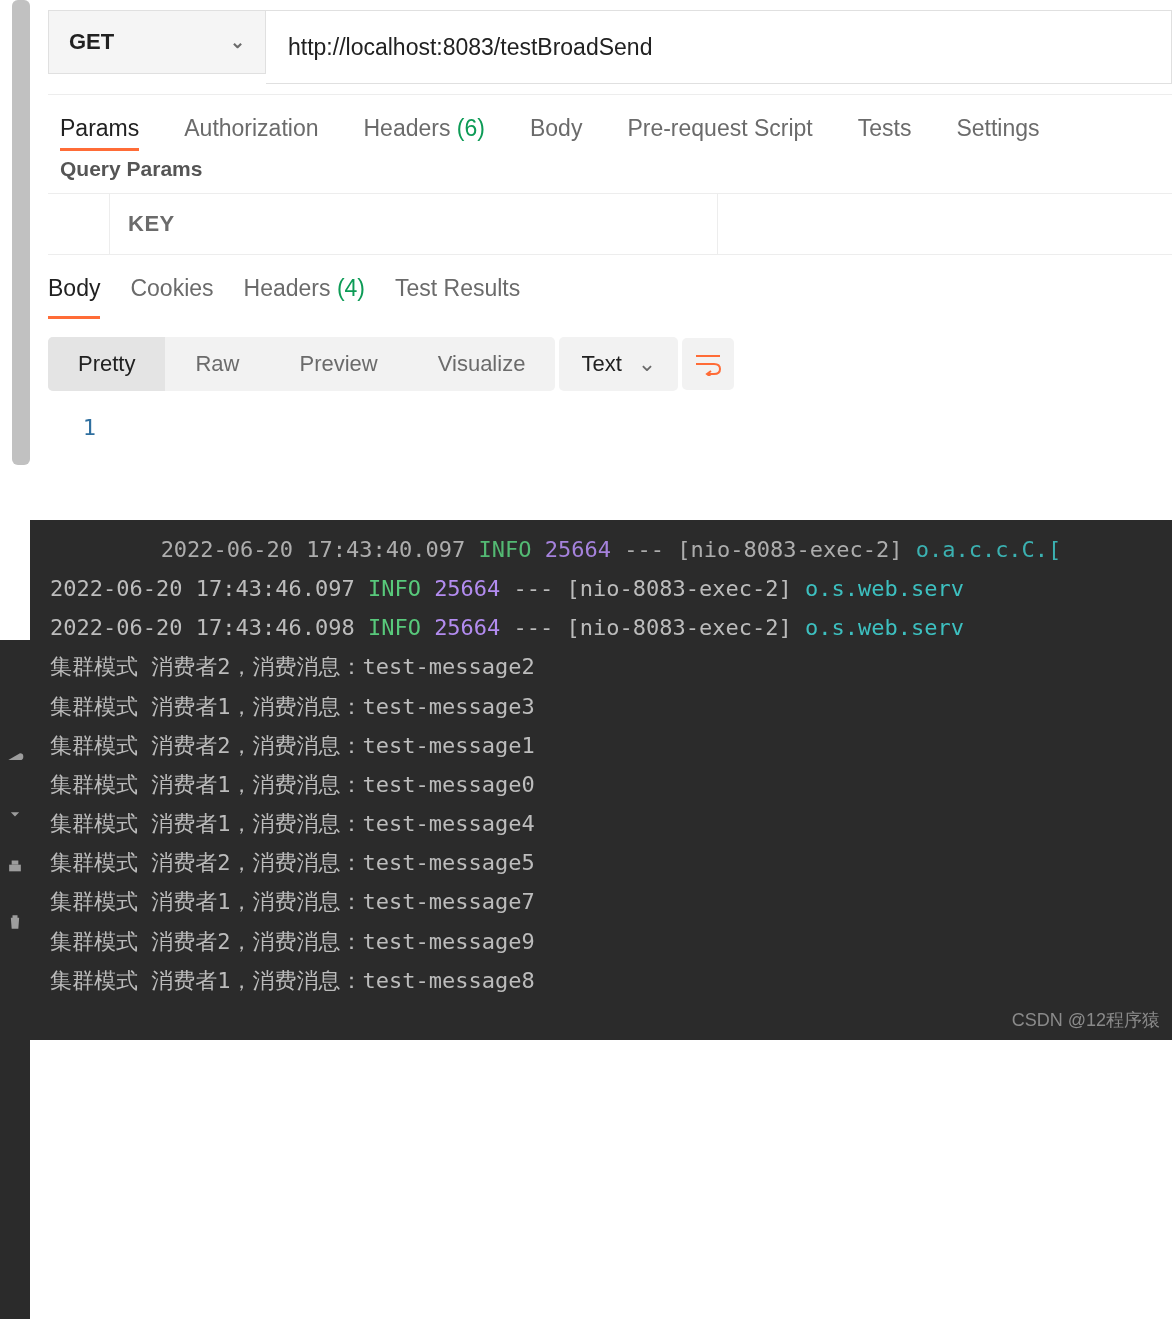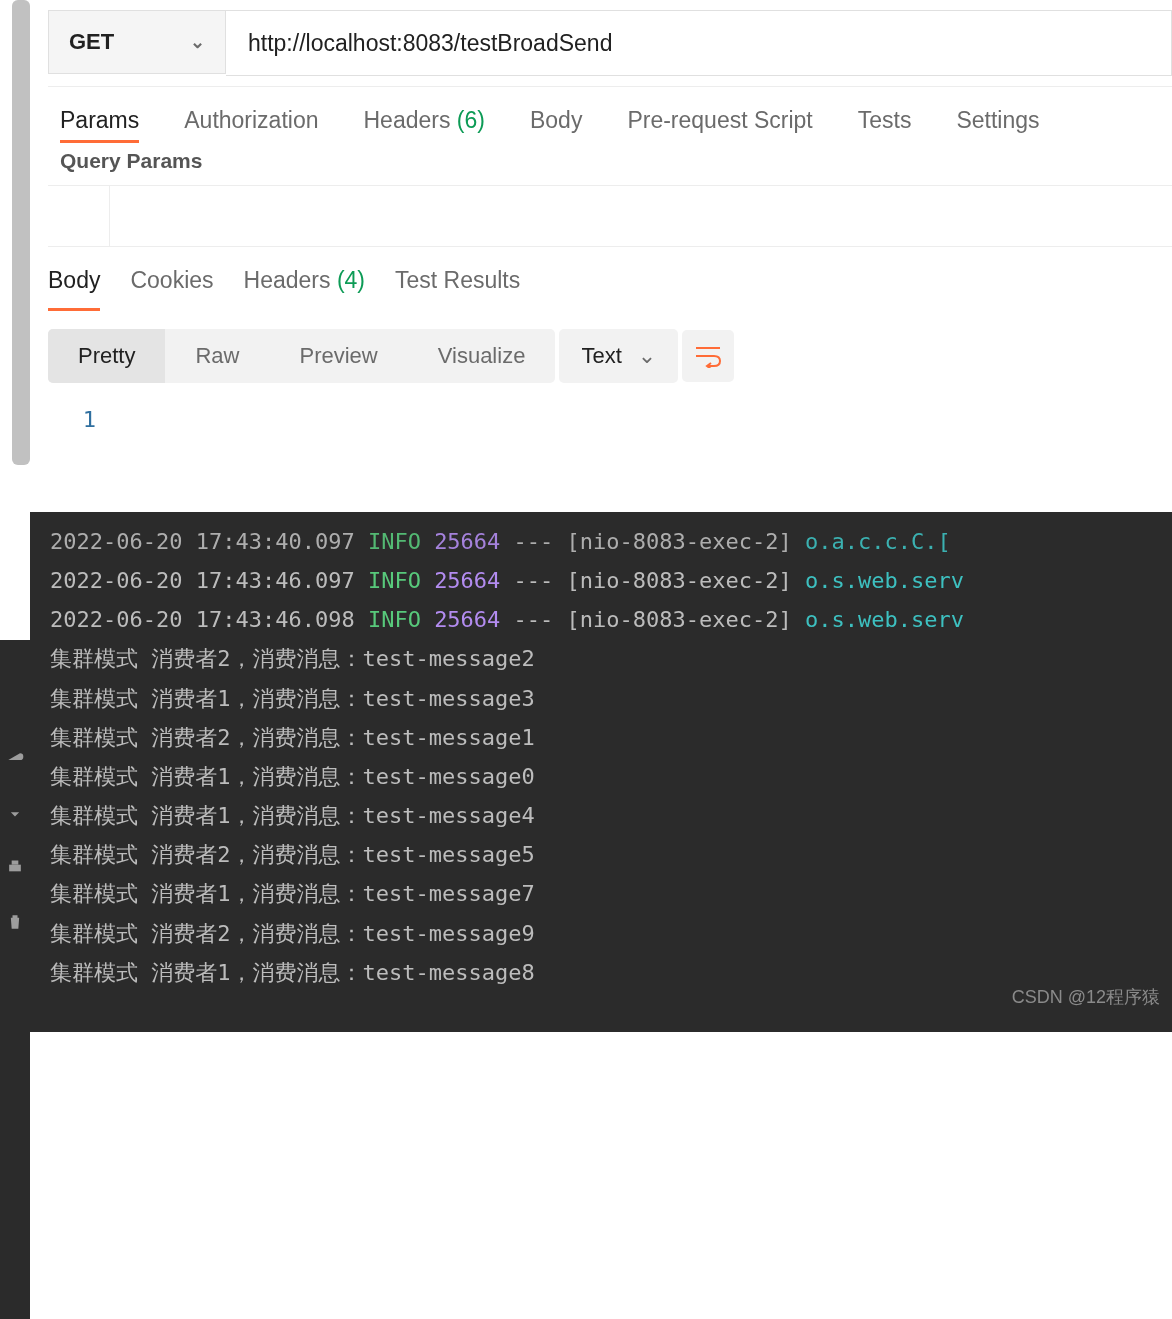--- a/index.html
+++ b/index.html
@@ -7,26 +7,26 @@
 
 .left-rail { position: absolute; left: 0; top: 0; width: 30px; height: 640px; background: #fff; }
 .scrollbar-track { position: absolute; left: 12px; top: 0; width: 18px; height: 465px; background: #f3f3f3; border-radius: 6px; }
 .scrollbar-thumb { position: absolute; left: 12px; top: 0; width: 18px; height: 465px; background: #c1c1c1; border-radius: 6px; }
 
 .postman { margin-left: 48px; background: #fff; }
 
 
 .url-row { display: flex; align-items: stretch; padding: 10px 0 10px 0; border-bottom: 1px solid #ededed; }
 .method-sel {
-  width: 178px; height: 64px; border: 1px solid #e0e0e0; background: #f5f5f5;
+  width: 218px; height: 64px; border: 1px solid #e0e0e0; background: #f5f5f5;
   display: flex; align-items: center; justify-content: space-between;
   padding: 0 20px; font-weight: 600; font-size: 22px; color: #212121;
 }
 .method-sel .chev { color: #6b6b6b; font-size: 18px; }
-.url-box { flex: 1; height: 66px; border: 1px solid #e0e0e0; border-left: none; background: #fff; display: flex; align-items: center; padding: 0 22px; font-size: 23px; color: #212121; }
+.url-box { flex: 1; height: 74px; border: 1px solid #e0e0e0; border-left: none; background: #fff; display: flex; align-items: center; padding: 0 22px; font-size: 23px; color: #212121; }
 
 
 .req-tabs { display: flex; gap: 45px; padding: 20px 12px 0 12px; font-size: 23px; color: #6b6b6b; }
 .req-tab { padding-bottom: 6px; }
 .req-tab.active { color: #212121; font-weight: 500; border-bottom: 3px solid #ff6c37; }
 .count { color: #0d9b56; }
 
 
 .qp-title { padding: 6px 12px 12px 12px; font-size: 21px; color: #555; font-weight: 600; }
 .qp-table { display: flex; border-top: 1px solid #ededed; border-bottom: 1px solid #ededed; }
@@ -50,29 +50,29 @@
 .wrap-btn svg { stroke: #ff6c37; }
 
 .code-view { display: flex; padding: 12px 0 80px 16px; font-family: ui-monospace, Menlo, Consolas, monospace; font-size: 22px; }
 .code-view .ln { width: 54px; text-align: right; color: #2f6f9f; padding-right: 22px; }
 
 
 .dark-rail { position: absolute; left: 0; top: 640px; width: 30px; height: 700px; background: #2b2b2b; display: flex; flex-direction: column; align-items: center; gap: 34px; padding-top: 110px; }
 .dark-rail .ic { width: 20px; height: 20px; fill: #9d9d9d; }
 
 .console { background: #2b2b2b; color: #dadada; font-family: ui-monospace, Menlo, Consolas, monospace; font-size: 22px; margin-left: 30px; padding: 10px 0 40px 20px; line-height: 1.78; position: relative; }
-.console .partial { opacity: 0.9; }
+.console .partial { opacity: 0.9; text-align: center; }
 .console .ts { color: #bcbcbc; }
 .console .info { color: #58c97b; }
 .console .pid { color: #b38cf0; }
 .console .dash { color: #bcbcbc; }
 .console .thr { color: #bcbcbc; }
 .console .log { color: #3dc0c0; }
 .console .cn { color: #bcbcbc; }
-.watermark { position: absolute; right: 12px; bottom: 19px; font-size: 18px; color: #8a8a8a; font-family: -apple-system, sans-serif; }
+.watermark { position: absolute; right: 12px; bottom: 4px; font-size: 18px; color: #8a8a8a; font-family: -apple-system, sans-serif; }
 </style>
 </head>
 <body>
 
 <div class="left-rail">
   <div class="scrollbar-track"></div>
   <div class="scrollbar-thumb"></div>
 </div>
 
 <div class="postman">
@@ -93,20 +93,21 @@
     <div class="req-tab"><span>Headers</span> <span class="count">(6)</span></div>
     <div class="req-tab"><span>Body</span></div>
     <div class="req-tab"><span>Pre-request Script</span></div>
     <div class="req-tab"><span>Tests</span></div>
     <div class="req-tab"><span>Settings</span></div>
   </div>
 
   <div class="qp-title">Query Params</div>
   <div class="qp-table">
     <div class="qp-cell k0"></div>
+    <div class="qp-cell k1">KEY</div>
   </div>
 
   <div class="res-tabs">
     <div class="res-tab active"><span>Body</span></div>
     <div class="res-tab"><span>Cookies</span></div>
     <div class="res-tab"><span>Headers</span> <span class="count">(4)</span></div>
     <div class="res-tab"><span>Test Results</span></div>
   </div>
 
   <div class="view-row">

